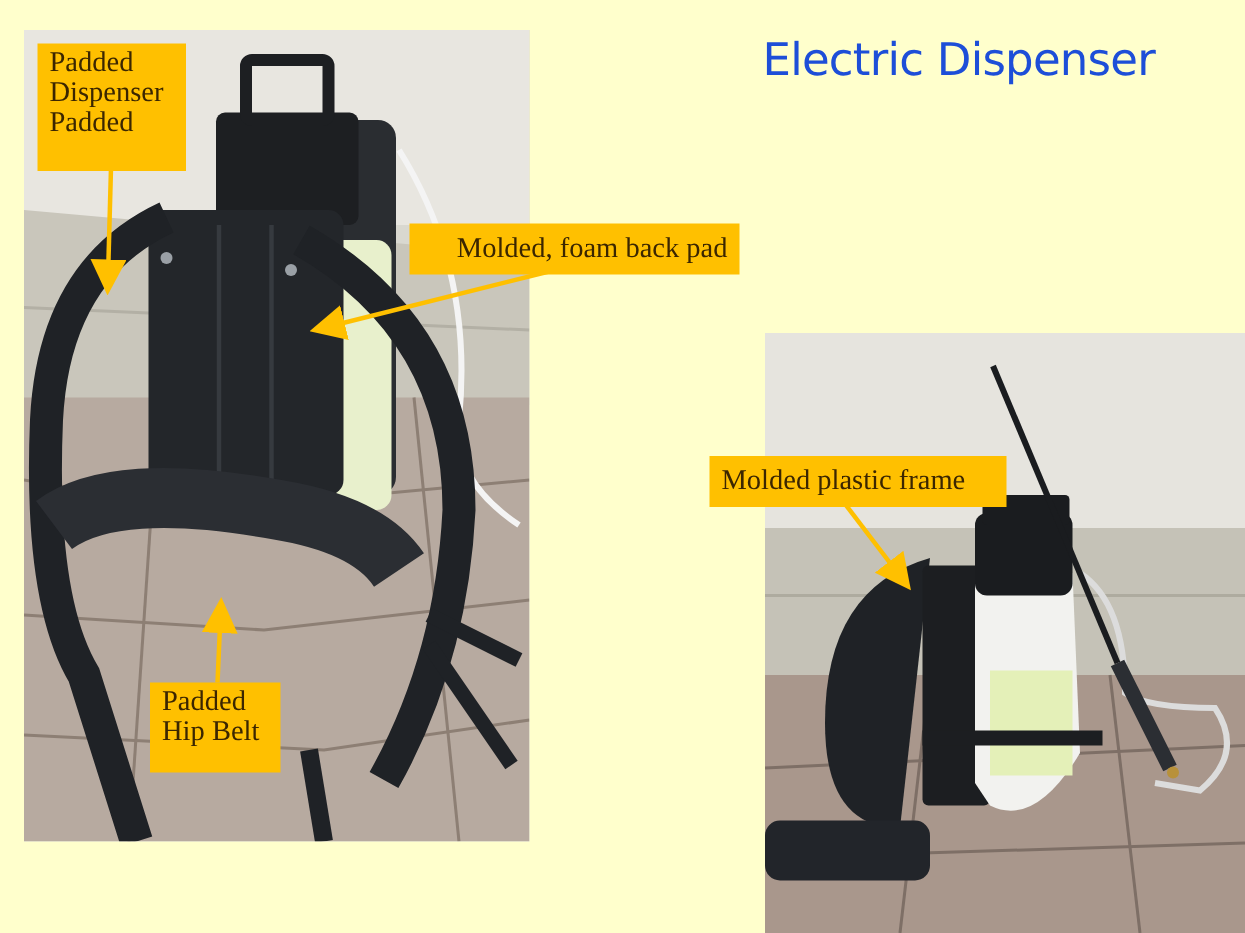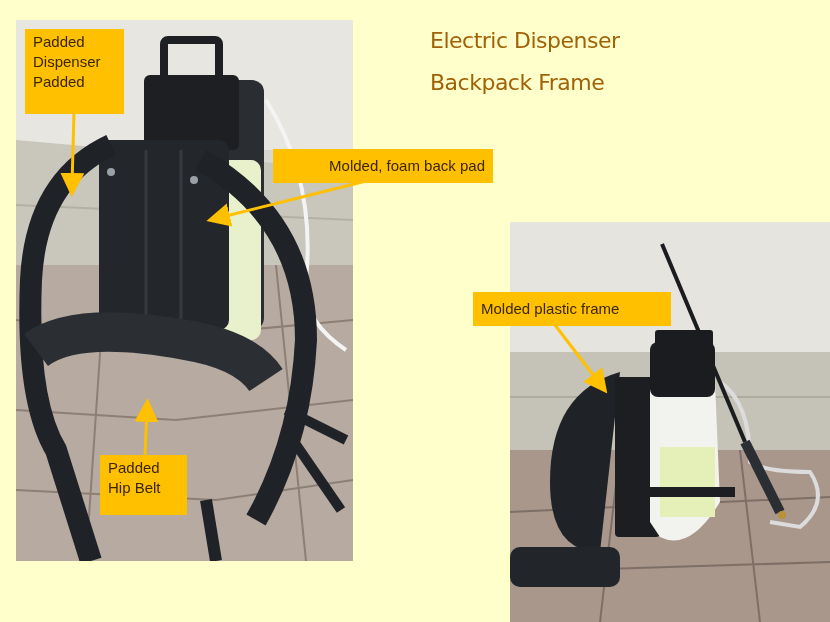--- a/index.html
+++ b/index.html
@@ -6,46 +6,45 @@
     body {
       width: 830px; height: 622px; overflow: hidden;
       background: #ffffcc;
       font-family: "Liberation Sans", "DejaVu Sans", sans-serif;
       position: relative;
     }
     .slide { position: absolute; left: 0; top: 0; width: 830px; height: 622px; background: #ffffcc; }
 
     .title {
       position: absolute; left: 430px; top: 20px; width: 340px;
-      text-align: left; color: #a16207; font-size: 22px; line-height: 42px;
+      text-align: right; color: #1d4ed8; font-size: 30px; line-height: 42px;
       font-family: "DejaVu Sans", sans-serif; font-weight: normal;
       letter-spacing: -0.5px;
     }
 
     
     .photo { position: absolute; overflow: hidden; }
     .photo-left { left: 16px; top: 20px; width: 337px; height: 541px; background: #d9d8d0; }
     .photo-right { left: 510px; top: 222px; width: 320px; height: 400px; background: #d6d5cf; }
 
     
     .callout {
       position: absolute; background: #ffc000; color: #3b2600;
-      font-family: Liberation Sans, sans-serif; font-size: 15px; line-height: 20px;
+      font-family: Liberation Serif, serif; font-size: 19px; line-height: 20px;
       padding: 3px 8px; box-sizing: border-box; z-index: 5;
     }
     .arrows { position: absolute; left: 0; top: 0; width: 830px; height: 622px; z-index: 4; pointer-events: none; }
   </style>
 </head>
 <body>
 
 <div class="slide">
 
   <div class="title">
     <div>Electric Dispenser</div>
-    <div>Backpack Frame</div>
   </div>
 
   <div class="photo photo-left">
     <svg width="337" height="541" viewBox="0 0 337 541">
 
       <rect x="0" y="0" width="337" height="130" fill="#e8e6e0"></rect>
       <path d="M0 120 L337 150 L337 250 L0 250 Z" fill="#c9c6bb"></path>
       <line x1="0" y1="185" x2="337" y2="200" stroke="#b3b0a5" stroke-width="2"></line>
 
       <rect x="0" y="245" width="337" height="296" fill="#b7aaa0"></rect>
@@ -130,17 +129,17 @@
 
   <div class="callout" style="left:273px; top:149px; width:220px; height:34px; line-height:27px;text-align:right;">
     <div>Molded, foam back pad</div>
   </div>
 
   <div class="callout" style="left:100px; top:455px; width:87px; height:60px;">
     <div>Padded</div>
     <div>Hip Belt</div>
   </div>
 
-  <div class="callout" style="left:473px; top:292px; width:198px; height:34px; line-height:27px;">
+  <div class="callout" style="left:473px; top:304px; width:198px; height:34px; line-height:27px;">
     <div>Molded plastic frame</div>
   </div>
 
 </div>
 
 </body></html>

